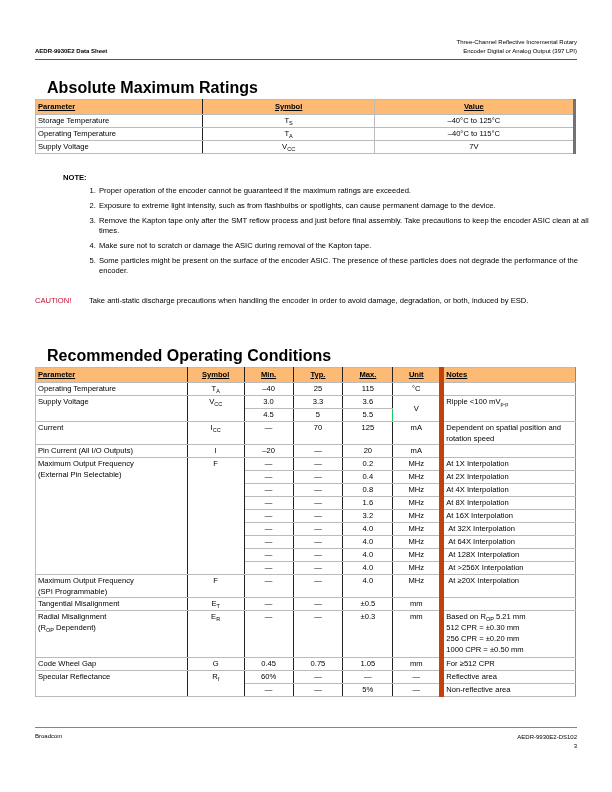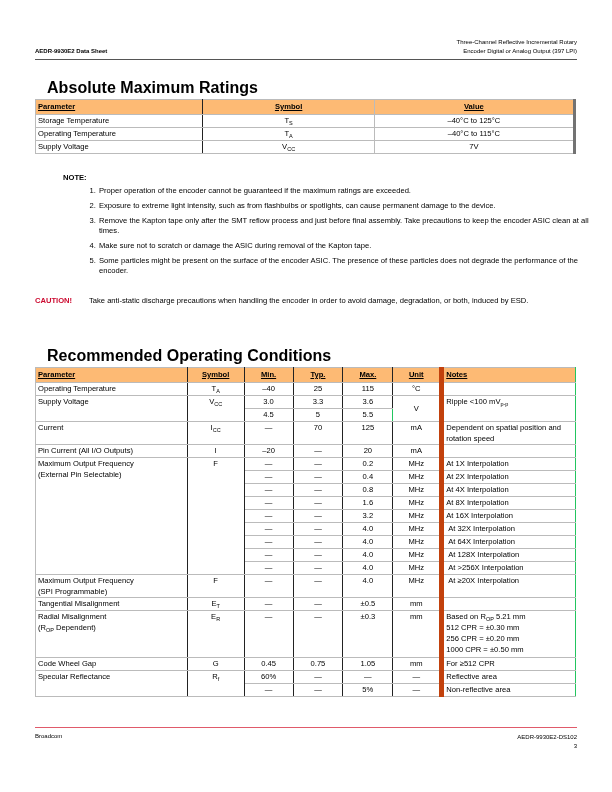--- a/index.html
+++ b/index.html
@@ -28,21 +28,21 @@
   #roc tr:first-child th { border-top: 1px solid #bbb; }
   #roc td:first-child, #roc th:first-child { border-left: 1px solid #bbb; }
   #roc td:last-child, #roc th:last-child { border-right: 1px solid #22c55e; }
   #roc .b { border-right: 1px solid #222; }
   #roc .g { border-right: 5px solid #c2410c; }
   sub { font-size: 5.5px; vertical-align: -2px; line-height: 0; }
   .note-title { position: absolute; left: 35px; top: 173px; font-size: 7.6px; font-weight: bold; margin-left: 28px; }
   ol.notes { position: absolute; left: 78px; top: 181px; width: 500px; margin: 5px; padding: 0 0 0 15px; font-size: 7.6px; line-height: 10px; }
   ol.notes li { margin-bottom: 5px; padding-left: 1px; }
   .caution { position: absolute; left: 35px; top: 296px; width: 545px; font-size: 7.6px; line-height: 10px; }
-  .caution .ct { color: #cc092f; font-weight: bold; }
+  .caution .ct { color: #cc092f; font-weight: normal; }
   .caution .cb { position: absolute; left: 54px; top: 0; width: 500px; }
   .ftr-rule { position: absolute; left: 35px; right: 35px; top: 727px; height: 1px; background: #e05a6a; }
   .ftr-left { position: absolute; left: 35px; top: 733px; font-size: 6px; }
   .ftr-right { position: absolute; right: 35px; top: 733px; font-size: 6px; text-align: right; line-height: 9px; }
 </style>
 </head>
 <body>
 
 <div class="hdr-left">AEDR-9930E2 Data Sheet</div>
 <div class="hdr-right">

